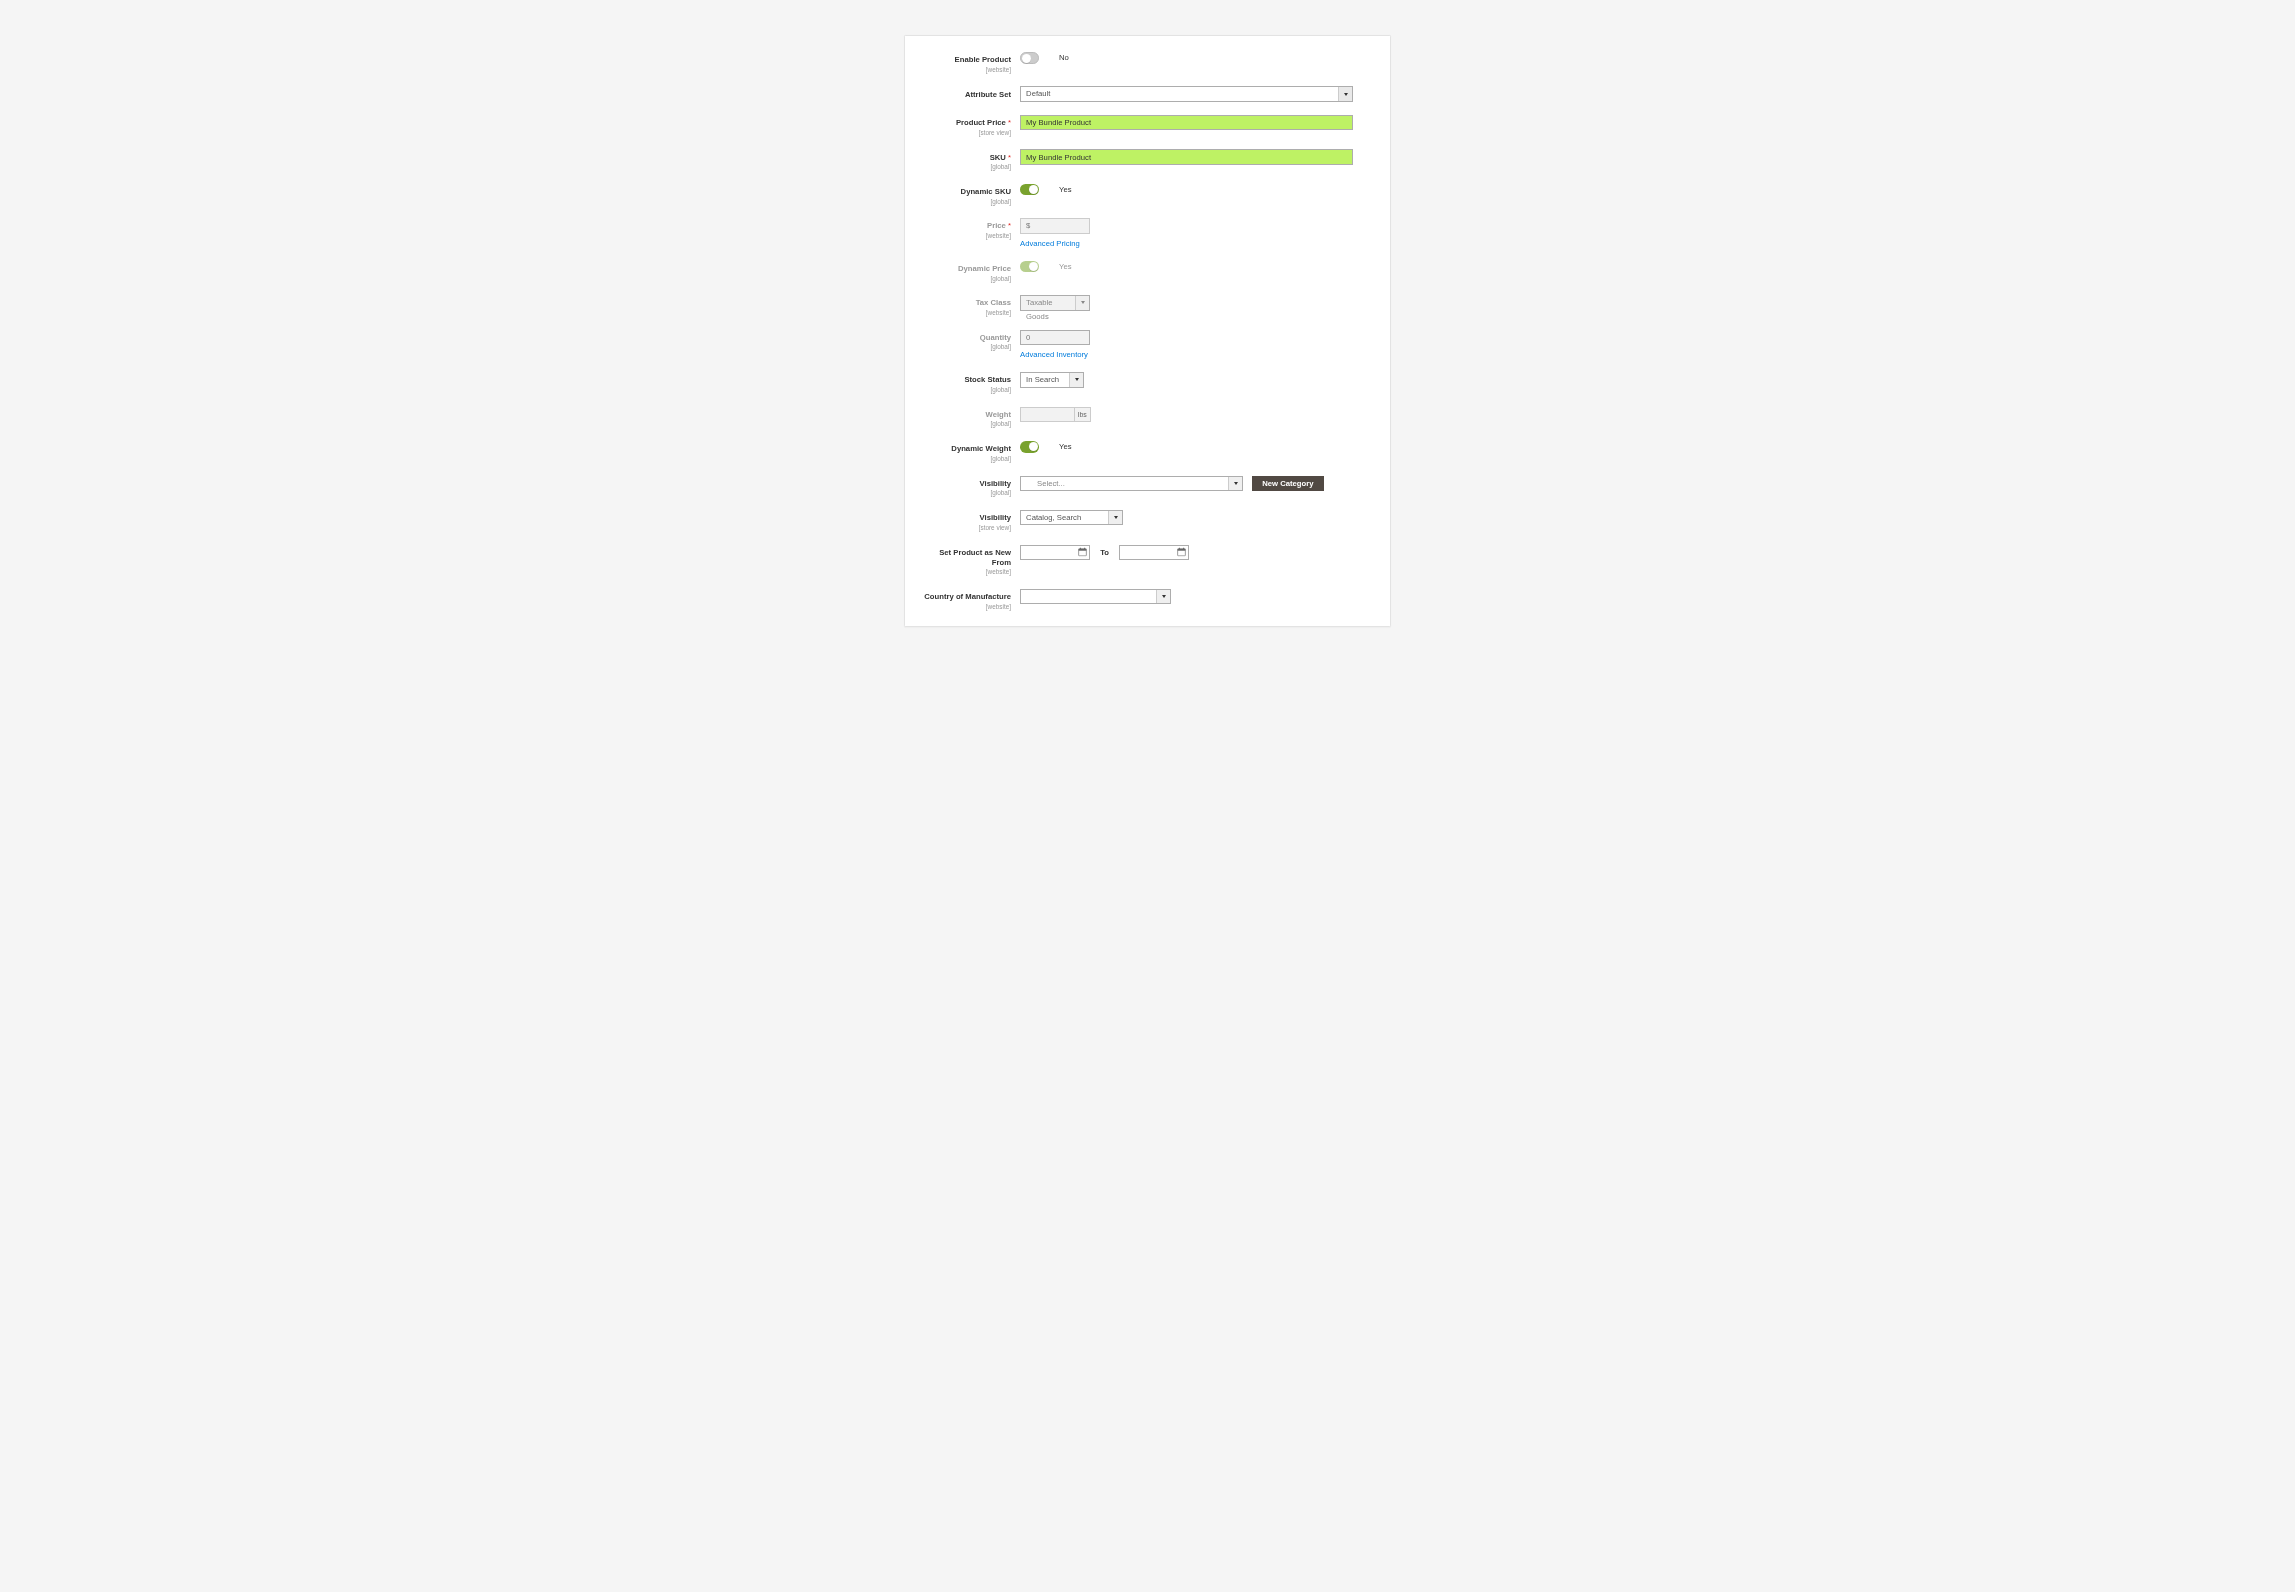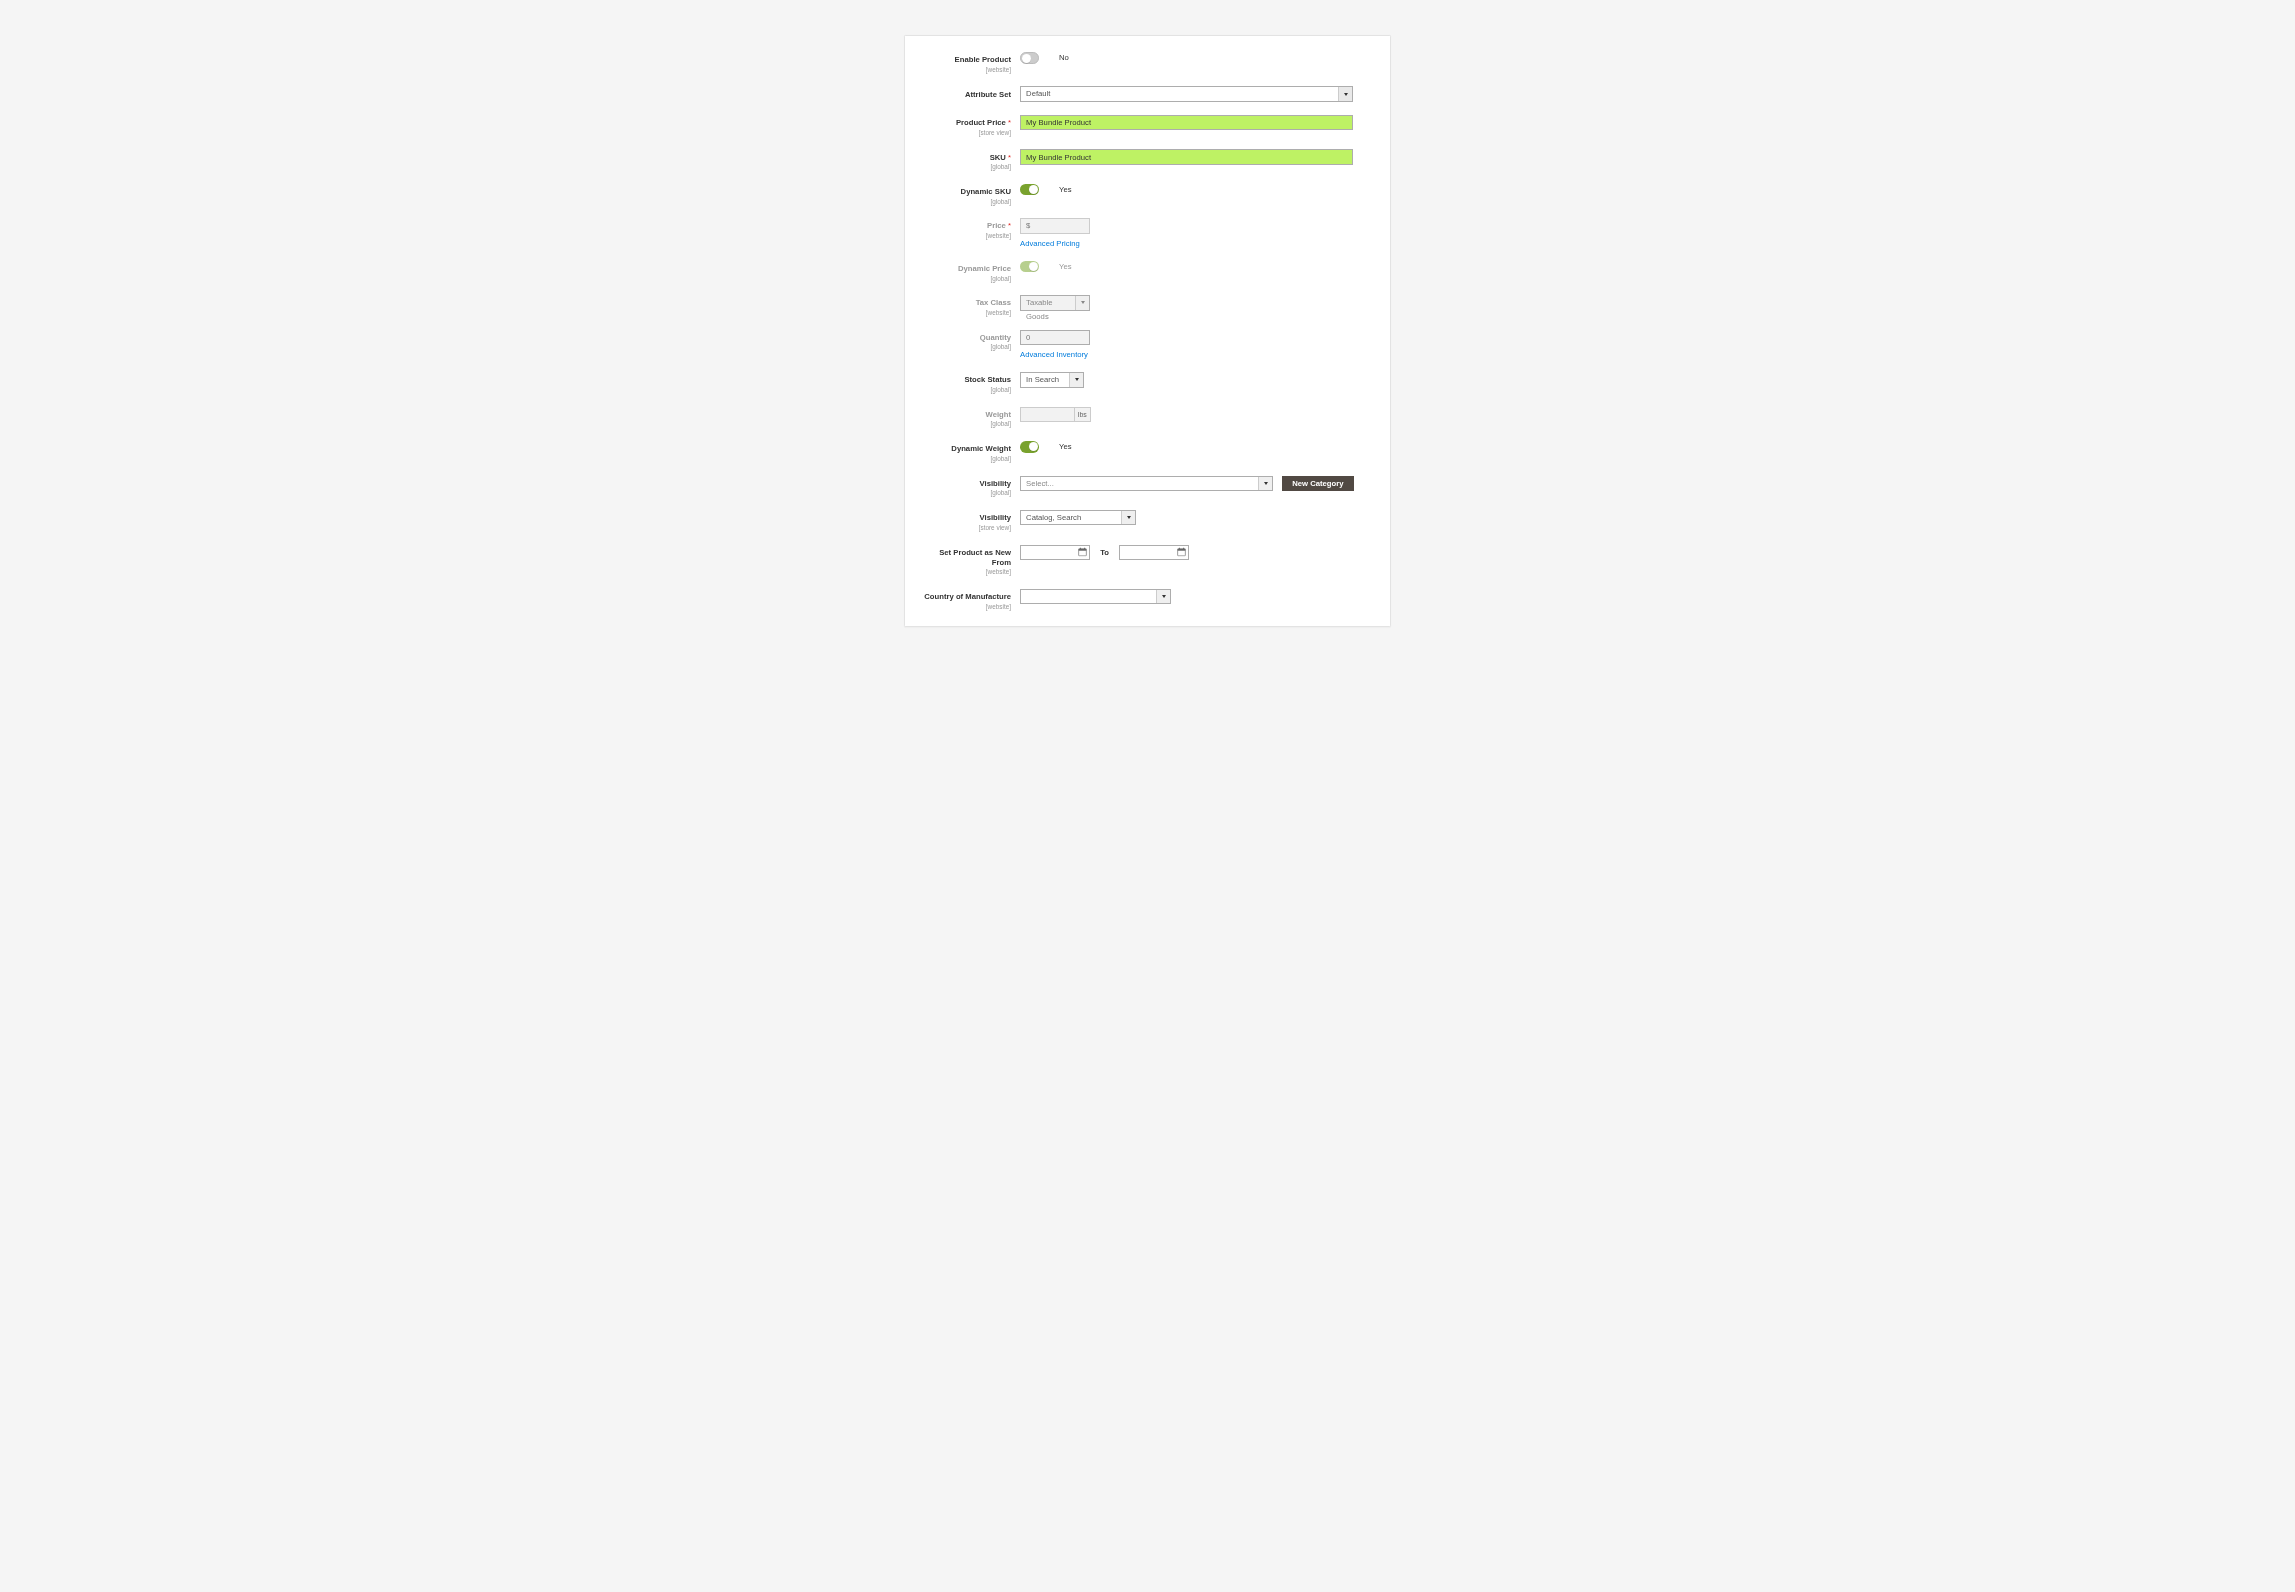--- a/index.html
+++ b/index.html
@@ -82,22 +82,22 @@
     border-right:2.6px solid transparent;
     border-top:3.2px solid #333;
   }
   .select.disabled .caret { border-top-color:#888; }
 
   .select-attrset { width:333px; }
   .select-attrset .select-btn { background:#e9e9e9; }
 
   .select-tax { width:70px; }
   .select-stock { width:64px; }
-  .select-visibility { width:116px; }
-  .select-categories { width:253px; }
+  .select-visibility { width:103px; }
+  .select-categories { width:223px;padding-left:11px; }
   .select-country { width:151px; }
 
   
   .toggle-wrap { display:flex; align-items:center; gap:20px; }
   .toggle {
     width:19px; height:11.5px; border-radius:5.8px; position:relative;
   }
   .toggle-knob {
     position:absolute; top:1.3px; width:9px; height:9px; border-radius:50%;
     background:#fff; box-shadow:0 0.6px 0.6px rgba(0,0,0,0.2);

